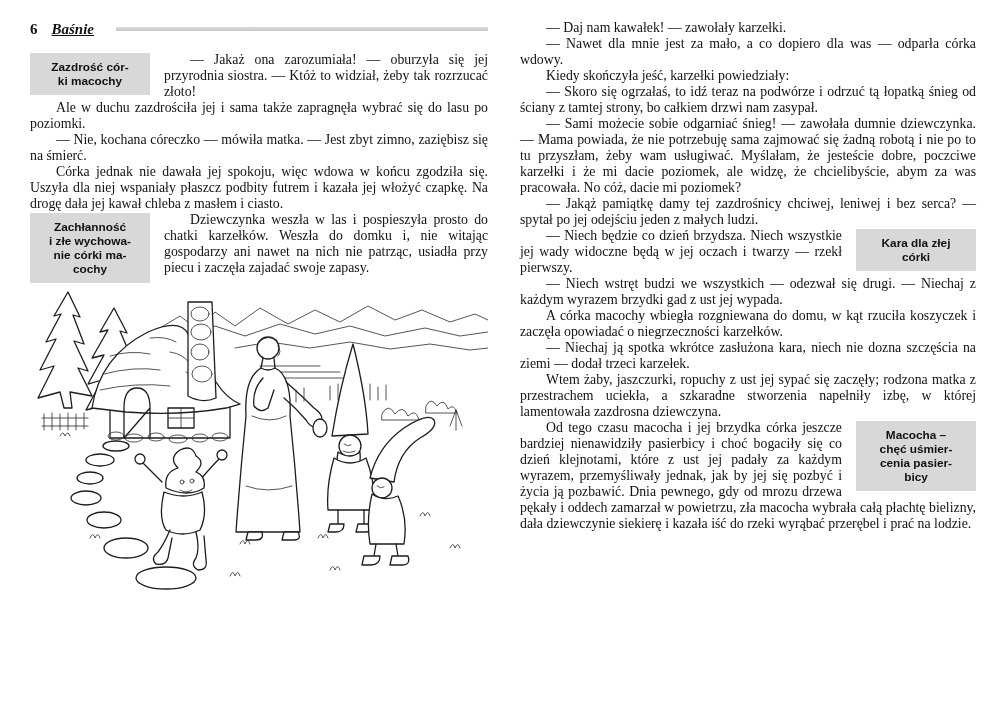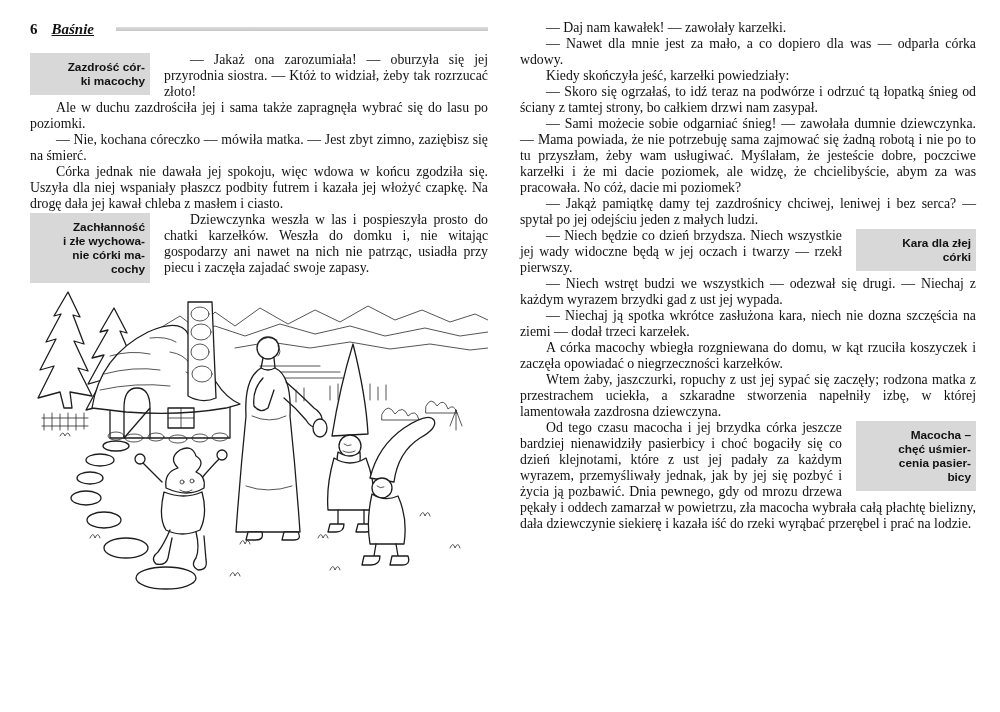--- a/index.html
+++ b/index.html
@@ -30,21 +30,21 @@
   .page-body{font-size:13.8px;line-height:16px;text-align:justify;}
   .page-body p{text-indent:26px;}
 
   
   .margin-note{
     background:var(--note-bg);
     font-family:"Liberation Sans", sans-serif;
     font-weight:bold;
     font-size:11.8px;
     line-height:14px;
-    text-align:right;
+    text-align:center;
     white-space:pre-line;
     padding:7px 5px;
     width:120px;
   }
   .margin-note.left{float:left;margin:1px 14px 2px 0;}
   .margin-note.right{float:right;margin:1px 0 2px 14px;}
 
   
   .illustration{margin-top:10px;width:458px;height:312px;}
   .illustration svg{width:100%;height:100%;display:block;}
@@ -192,22 +192,22 @@
       <p>— Daj nam kawałek! — zawołały karzełki.</p>
       <p>— Nawet dla mnie jest za mało, a co dopiero dla was — odparła córka wdowy.</p>
       <p>Kiedy skończyła jeść, karzełki powiedziały:</p>
       <p>— Skoro się ogrzałaś, to idź teraz na podwórze i odrzuć tą łopatką śnieg od ściany z tamtej strony, bo całkiem drzwi nam zasypał.</p>
       <p>— Sami możecie sobie odgarniać śnieg! — zawołała dumnie dziewczynka. — Mama powiada, że nie potrzebuję sama zajmować się żadną robotą i nie po to tu przyszłam, żeby wam usługiwać. Myślałam, że jesteście dobre, poczciwe karzełki i że mi dacie poziomek, ale widzę, że chcielibyście, abym za was pracowała. No cóż, dacie mi poziomek?</p>
       <p>— Jakąż pamiątkę damy tej zazdrośnicy chciwej, leniwej i bez serca? — spytał po jej odejściu jeden z małych ludzi.</p>
       <div class="margin-note right">Kara dla złej
 córki</div>
       <p>— Niech będzie co dzień brzydsza. Niech wszystkie jej wady widoczne będą w jej oczach i twarzy — rzekł pierwszy.</p>
       <p>— Niech wstręt budzi we wszystkich — odezwał się drugi. — Niechaj z każdym wyrazem brzydki gad z ust jej wypada.</p>
+      <p>A córka macochy wbiegła rozgniewana do domu, w kąt rzuciła koszyczek i zaczęła opowiadać o niegrzeczności karzełków.</p>
       <p>— Niechaj ją spotka wkrótce zasłużona kara, niech nie dozna szczęścia na ziemi — dodał trzeci karzełek.</p>
-      <p>A córka macochy wbiegła rozgniewana do domu, w kąt rzuciła koszyczek i zaczęła opowiadać o niegrzeczności karzełków.</p>
       <p>Wtem żaby, jaszczurki, ropuchy z ust jej sypać się zaczęły; rodzona matka z przestrachem uciekła, a szkaradne stworzenia napełniły izbę, w której lamentowała zazdrosna dziewczyna.</p>
       <div class="margin-note right">Macocha –
 chęć uśmier-
 cenia pasier-
 bicy</div>
       <p>Od tego czasu macocha i jej brzydka córka jeszcze bardziej nienawidziły pasierbicy i choć bogaciły się co dzień klejnotami, które z ust jej padały za każdym wyrazem, przemyśliwały jednak, jak by jej się pozbyć i życia ją pozbawić. Dnia pewnego, gdy od mrozu drzewa pękały i oddech zamarzał w powietrzu, zła macocha wybrała całą płachtę bielizny, dała dziewczynie siekierę i kazała iść do rzeki wyrąbać przerębel i prać na lodzie.</p>
     </div>
 </div>
 
 </body></html>

